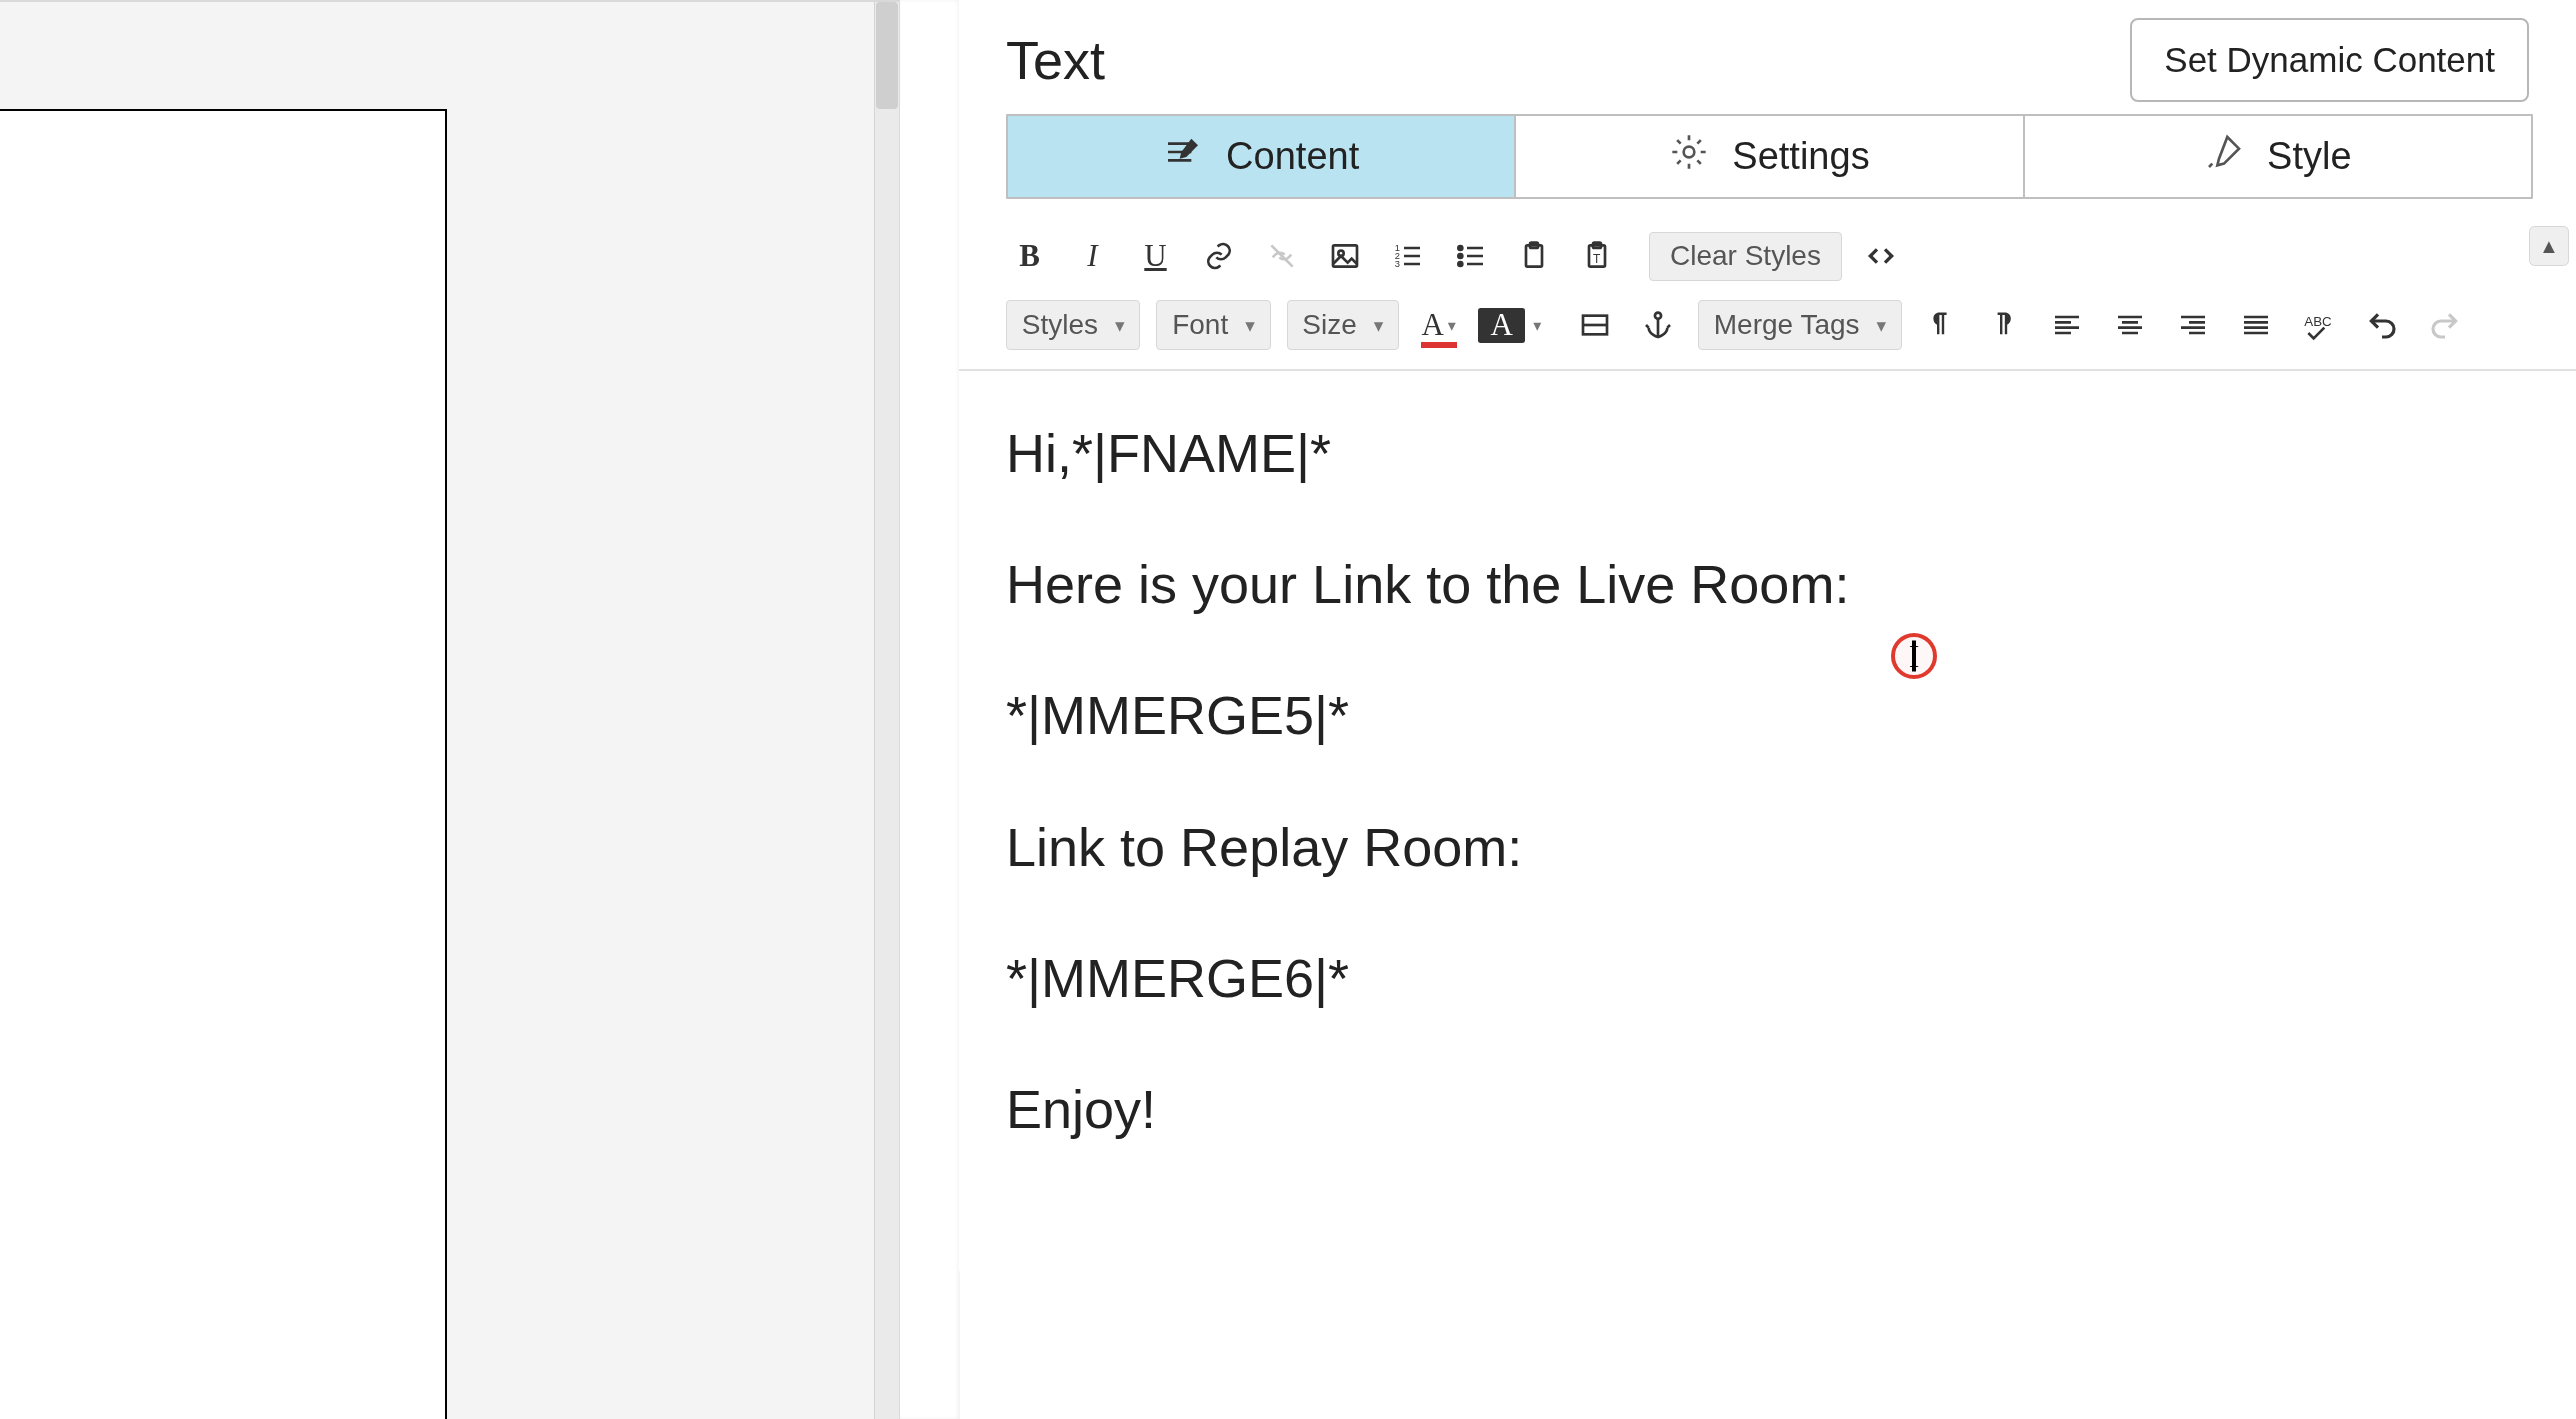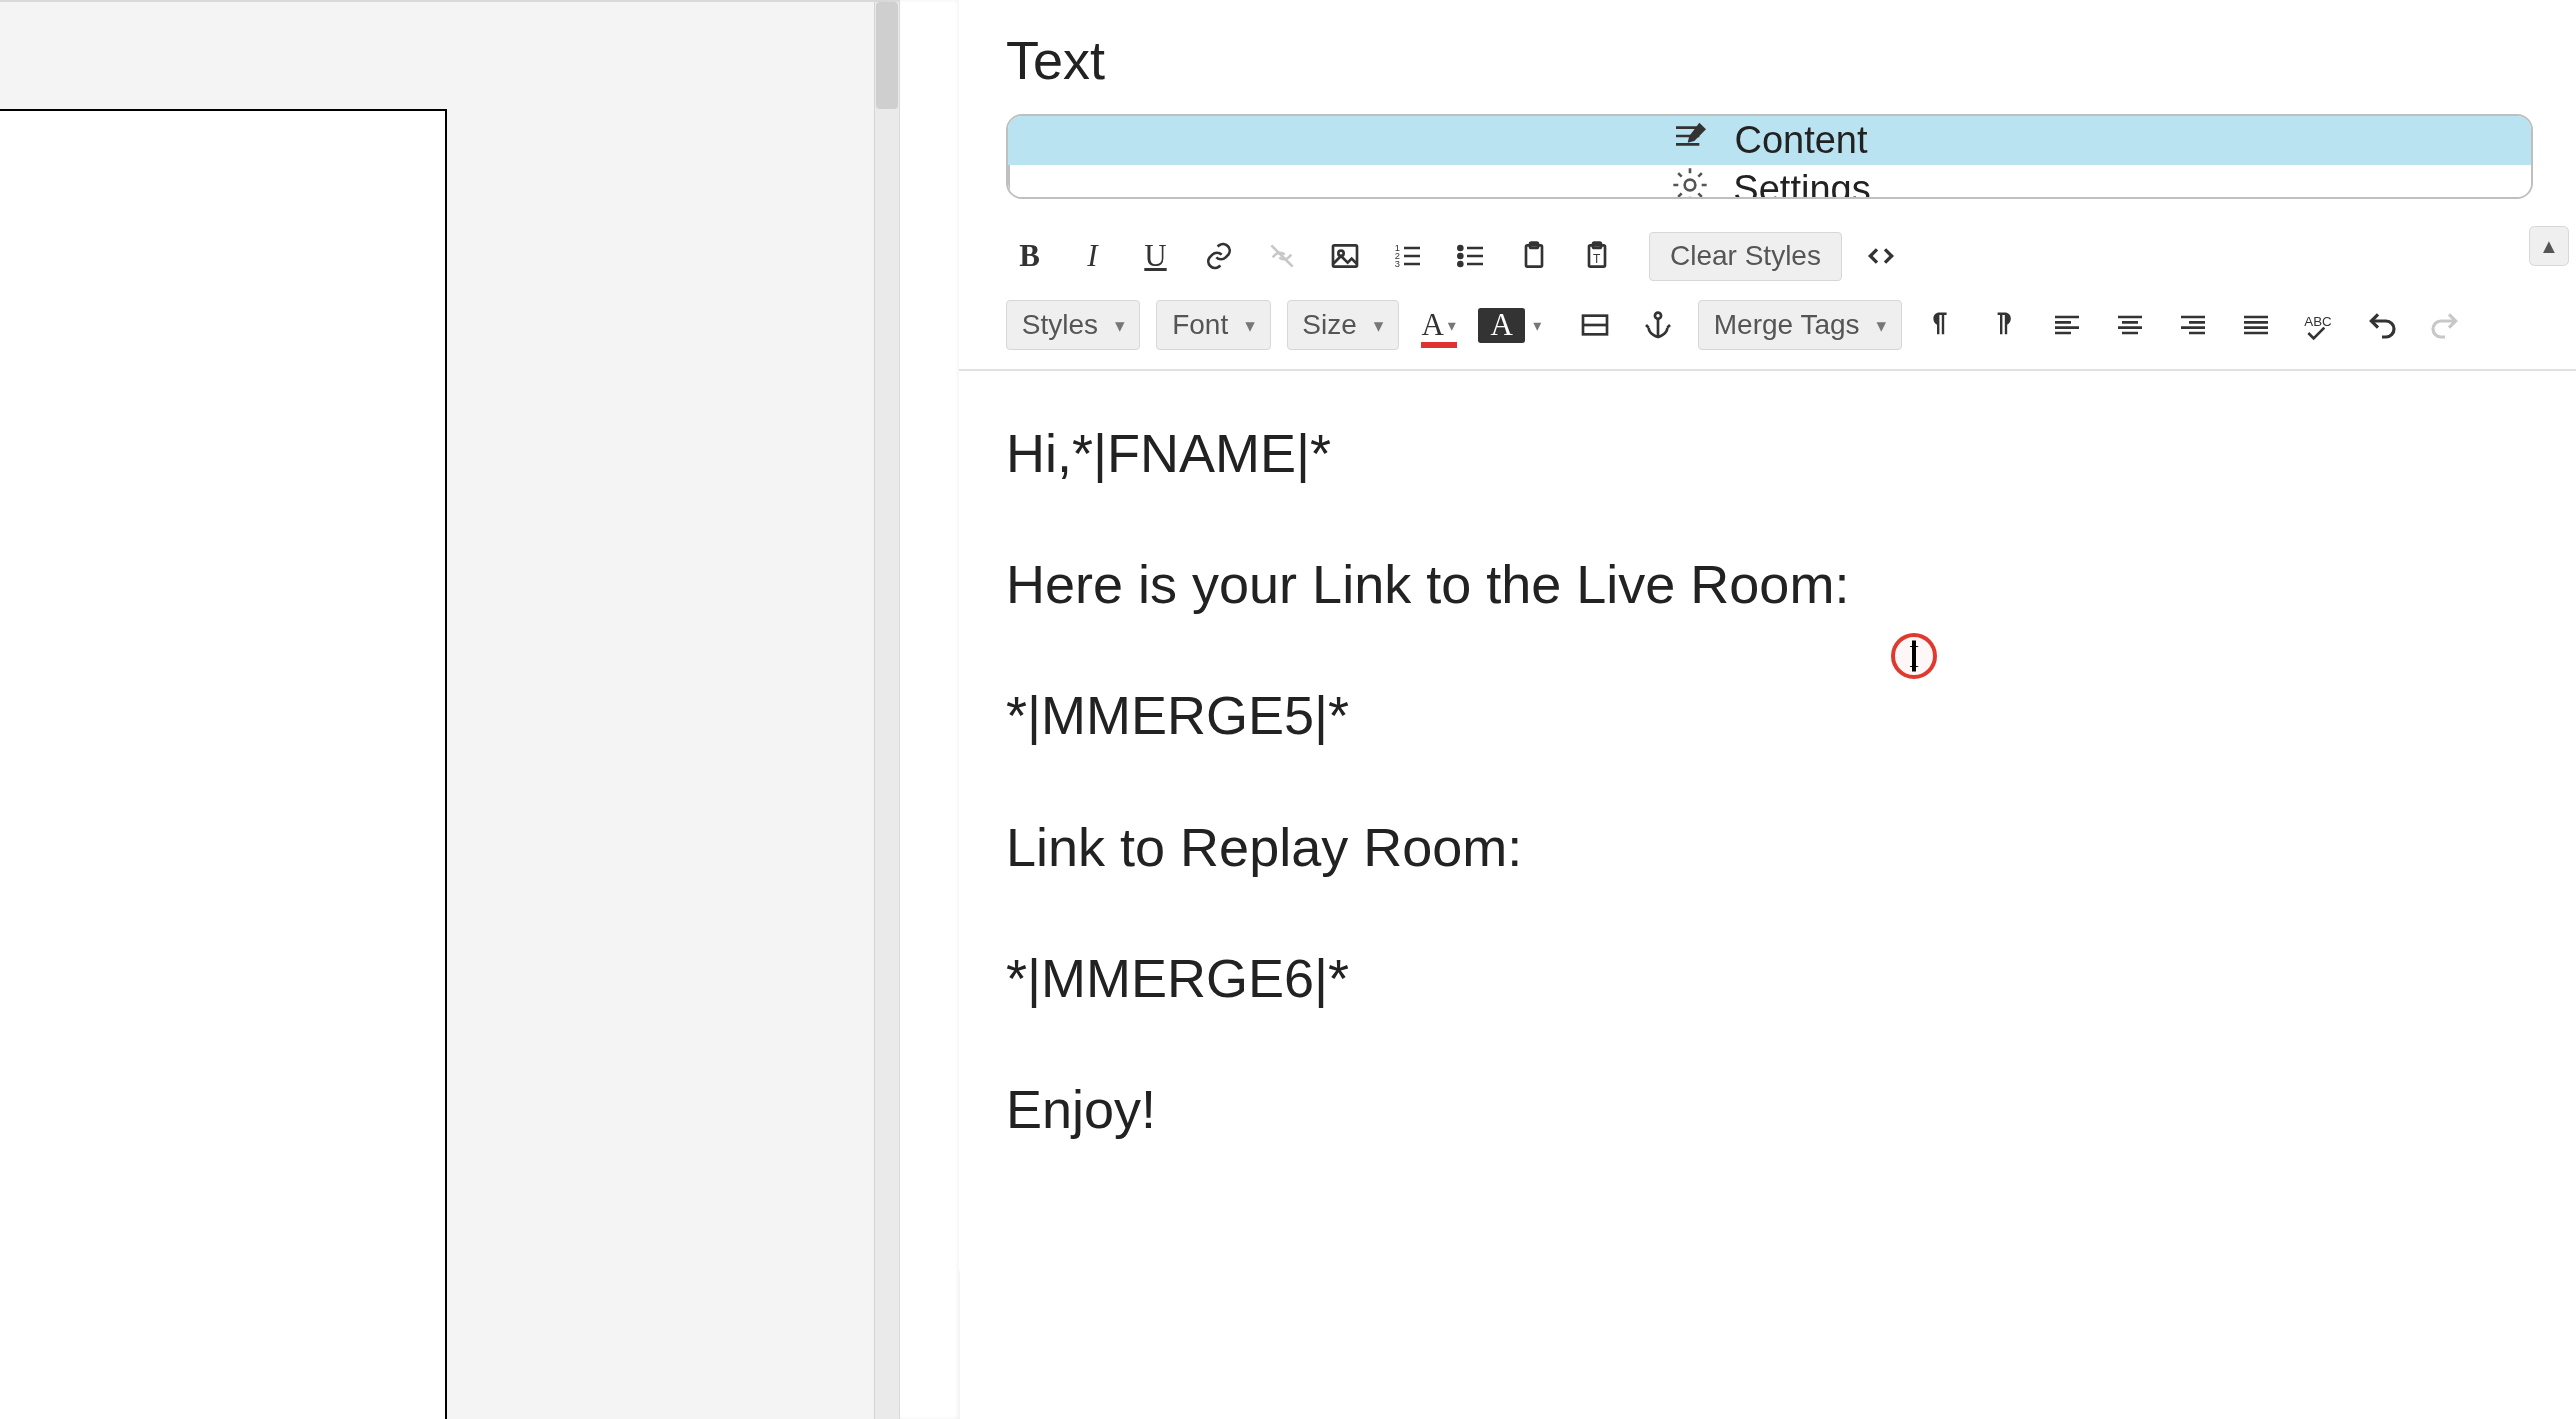--- a/index.html
+++ b/index.html
@@ -111,25 +111,24 @@
     border-radius: 8px;
     padding: 20px 32px;
     cursor: pointer;
   }
 
   
   .tabs {
     display: flex;
     width: 100%;
     border: 2px solid #bfbfbf;
-    border-radius: 16px;
+    border-radius: 1px;
     overflow: hidden;
     margin-top: 6.7px;
     height: 81px;
-    flex-direction: column;
   }
   .tab {
     flex: 1;
     display: flex;
     align-items: center;
     justify-content: center;
     gap: 23px;
     font-size: 38px;
     color: #222;
     background: #fff;
@@ -304,20 +303,21 @@
     <div class="preview-scroll-thumb"></div>
   </div>
 </div>
 
 <div class="divider"></div>
 
 <div class="editor-panel">
 
   <div class="editor-header">
     <div class="panel-title">Text</div>
+    <button class="dynamic-btn">Set Dynamic Content</button>
   </div>
 
   <div class="tabs">
     <div class="tab active">
       <span>
         <svg viewBox="0 0 24 24" fill="none" stroke="#333" stroke-width="1.6">
           <path d="M3 17h14M3 12h14M3 7h14"></path>
           <path d="M17 4l4 4-7 7-4 1 1-4z" fill="#333" stroke="none"></path>
         </svg>
       </span>

